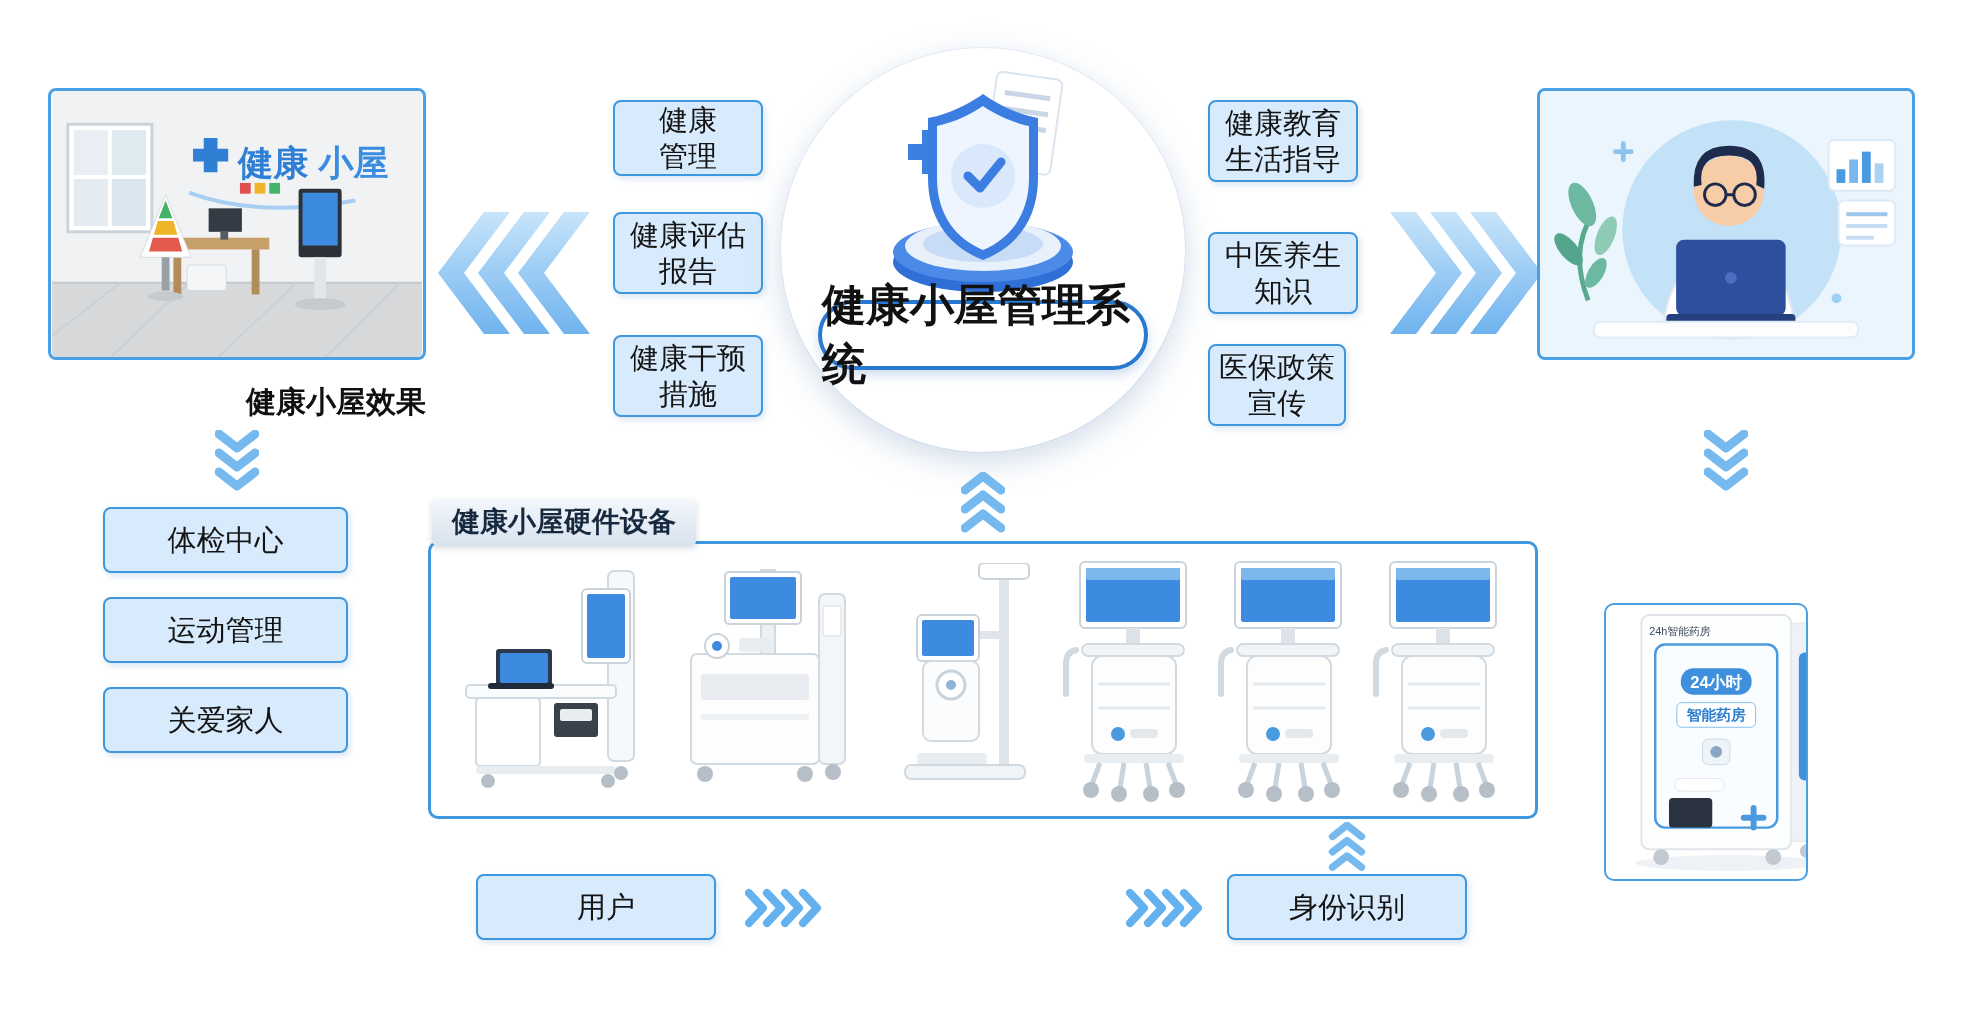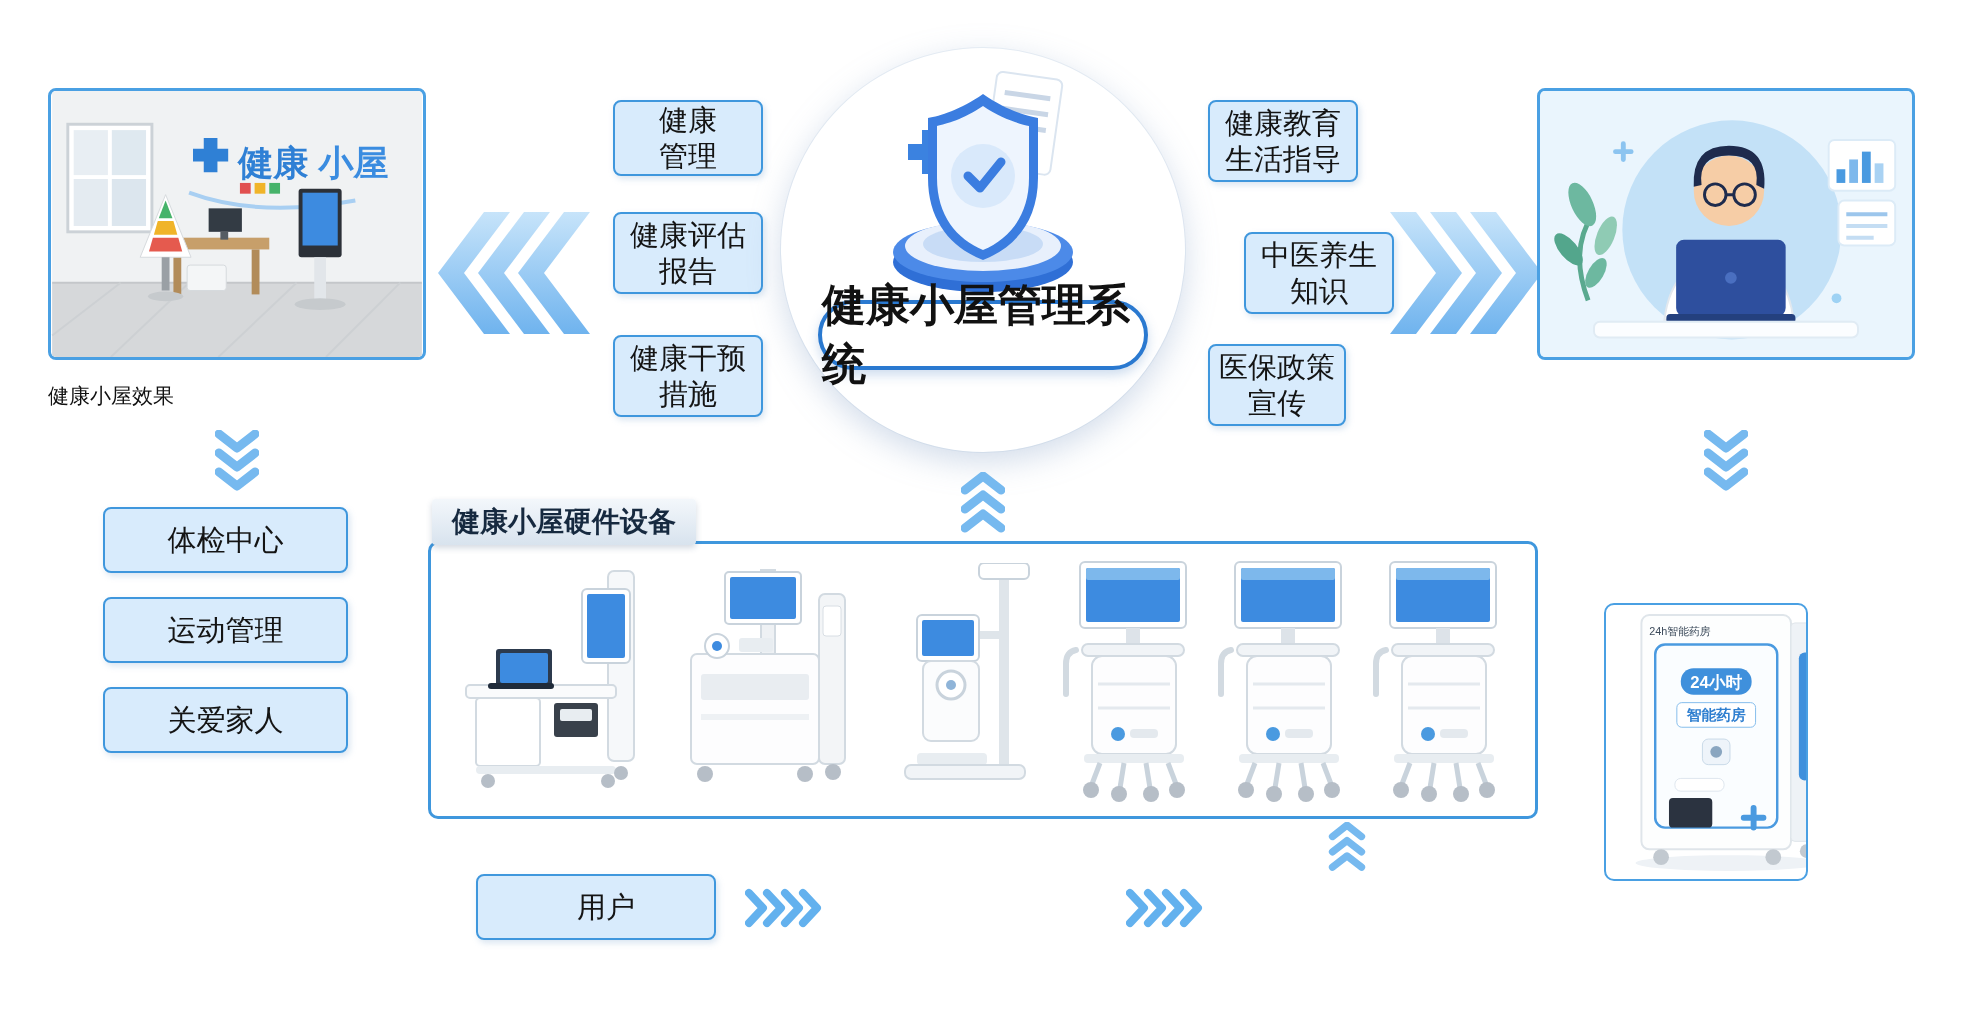--- a/index.html
+++ b/index.html
@@ -9,21 +9,21 @@
   .abs { position:absolute; }
 
   .flow-box {
     position:absolute; display:flex; align-items:center; justify-content:center;
     background:#d8ebfc; border:2px solid #3f97dd; border-radius:8px;
     font-size:29px; font-weight:500; color:#141414;
     box-shadow:2px 3px 6px rgba(120,160,205,.28);
     white-space:pre-line; text-align:center; line-height:1.25;
   }
   .caption {
-    position:absolute; text-align:left; font-size:21px; font-weight:400; color:#101010;
+    position:absolute; text-align:right; font-size:30px; font-weight:700; color:#101010;
   }
   .frame {
     position:absolute; border:3px solid #4aa0e3; border-radius:8px; overflow:hidden; background:#fff;
   }
   .hub-circle {
     position:absolute; background:#ffffff; border-radius:50%;
     box-shadow:0 10px 32px rgba(125,155,195,.35), 0 0 0 1px #eef3f8;
   }
   .system-pill {
     position:absolute; display:flex; align-items:center; justify-content:center;
@@ -146,21 +146,21 @@
     <path d="M105 36 C128 52 148 58 160 60 V120 C160 164 136 190 105 202 C74 190 50 164 50 120 V60 C62 58 82 52 105 36 Z" fill="#3b7de0"></path>
     <path d="M105 48 C124 61 142 66 151 68 V120 C151 158 131 181 105 192 C79 181 59 158 59 120 V68 C68 66 86 61 105 48 Z" fill="#eef5fe"></path>
     <circle cx="105" cy="118" r="32" fill="#d9e9fb"></circle>
     <polyline points="90,118 102,130 123,104" fill="none" stroke="#3b7de0" stroke-width="9" stroke-linecap="round" stroke-linejoin="round"></polyline>
   </svg>
 
   <div class="system-pill" style="left:818px; top:300px; width:330px; height:70px;">健康小屋管理系统</div>
 
   <div class="flow-box" style="left:1208px; top:100px; width:150px; height:82px;">健康教育
 生活指导</div>
-  <div class="flow-box" style="left:1208px; top:232px; width:150px; height:82px;margin-left:36px;">中医养生
+  <div class="flow-box" style="left:1208px; top:232px; width:150px; height:82px;">中医养生
 知识</div>
   <div class="flow-box" style="left:1208px; top:344px; width:138px; height:82px;">医保政策
 宣传</div>
 
   <svg class="abs" style="left:1390px; top:212px;" width="152" height="122" viewBox="0 0 152 122">
     <defs>
       <linearGradient id="bgrad-r" x1="0" y1="0" x2="0" y2="1">
         <stop offset="0" stop-color="#c7e4fa"></stop>
           <stop offset="1" stop-color="#6fb3ee"></stop>
       </linearGradient>
@@ -340,20 +340,21 @@
   </svg>
 
 
   <svg class="abs" style="left:1126px; top:887px;" width="80" height="42" viewBox="0 0 80 42">
     <polyline points="4,6 18,21 4,36" fill="none" stroke="#63b1ee" stroke-width="8" stroke-linecap="round" stroke-linejoin="round"></polyline>
     <polyline points="22,6 36,21 22,36" fill="none" stroke="#63b1ee" stroke-width="8" stroke-linecap="round" stroke-linejoin="round"></polyline>
     <polyline points="40,6 54,21 40,36" fill="none" stroke="#63b1ee" stroke-width="8" stroke-linecap="round" stroke-linejoin="round"></polyline>
     <polyline points="58,6 72,21 58,36" fill="none" stroke="#63b1ee" stroke-width="8" stroke-linecap="round" stroke-linejoin="round"></polyline>
   </svg>
 
+  <div class="flow-box" style="left:1227px; top:874px; width:240px; height:66px;">身份识别</div>
 
   <svg class="abs" style="left:1325px; top:822px;" width="44" height="50" viewBox="0 0 44 62">
     <polyline points="4,18 22,4 40,18" fill="none" stroke="#76b9ef" stroke-width="9" stroke-linecap="round" stroke-linejoin="round"></polyline>
     <polyline points="4,37 22,23 40,37" fill="none" stroke="#76b9ef" stroke-width="9" stroke-linecap="round" stroke-linejoin="round"></polyline>
     <polyline points="4,56 22,42 40,56" fill="none" stroke="#76b9ef" stroke-width="9" stroke-linecap="round" stroke-linejoin="round"></polyline>
   </svg>
 
 </div>
 
 </body></html>

